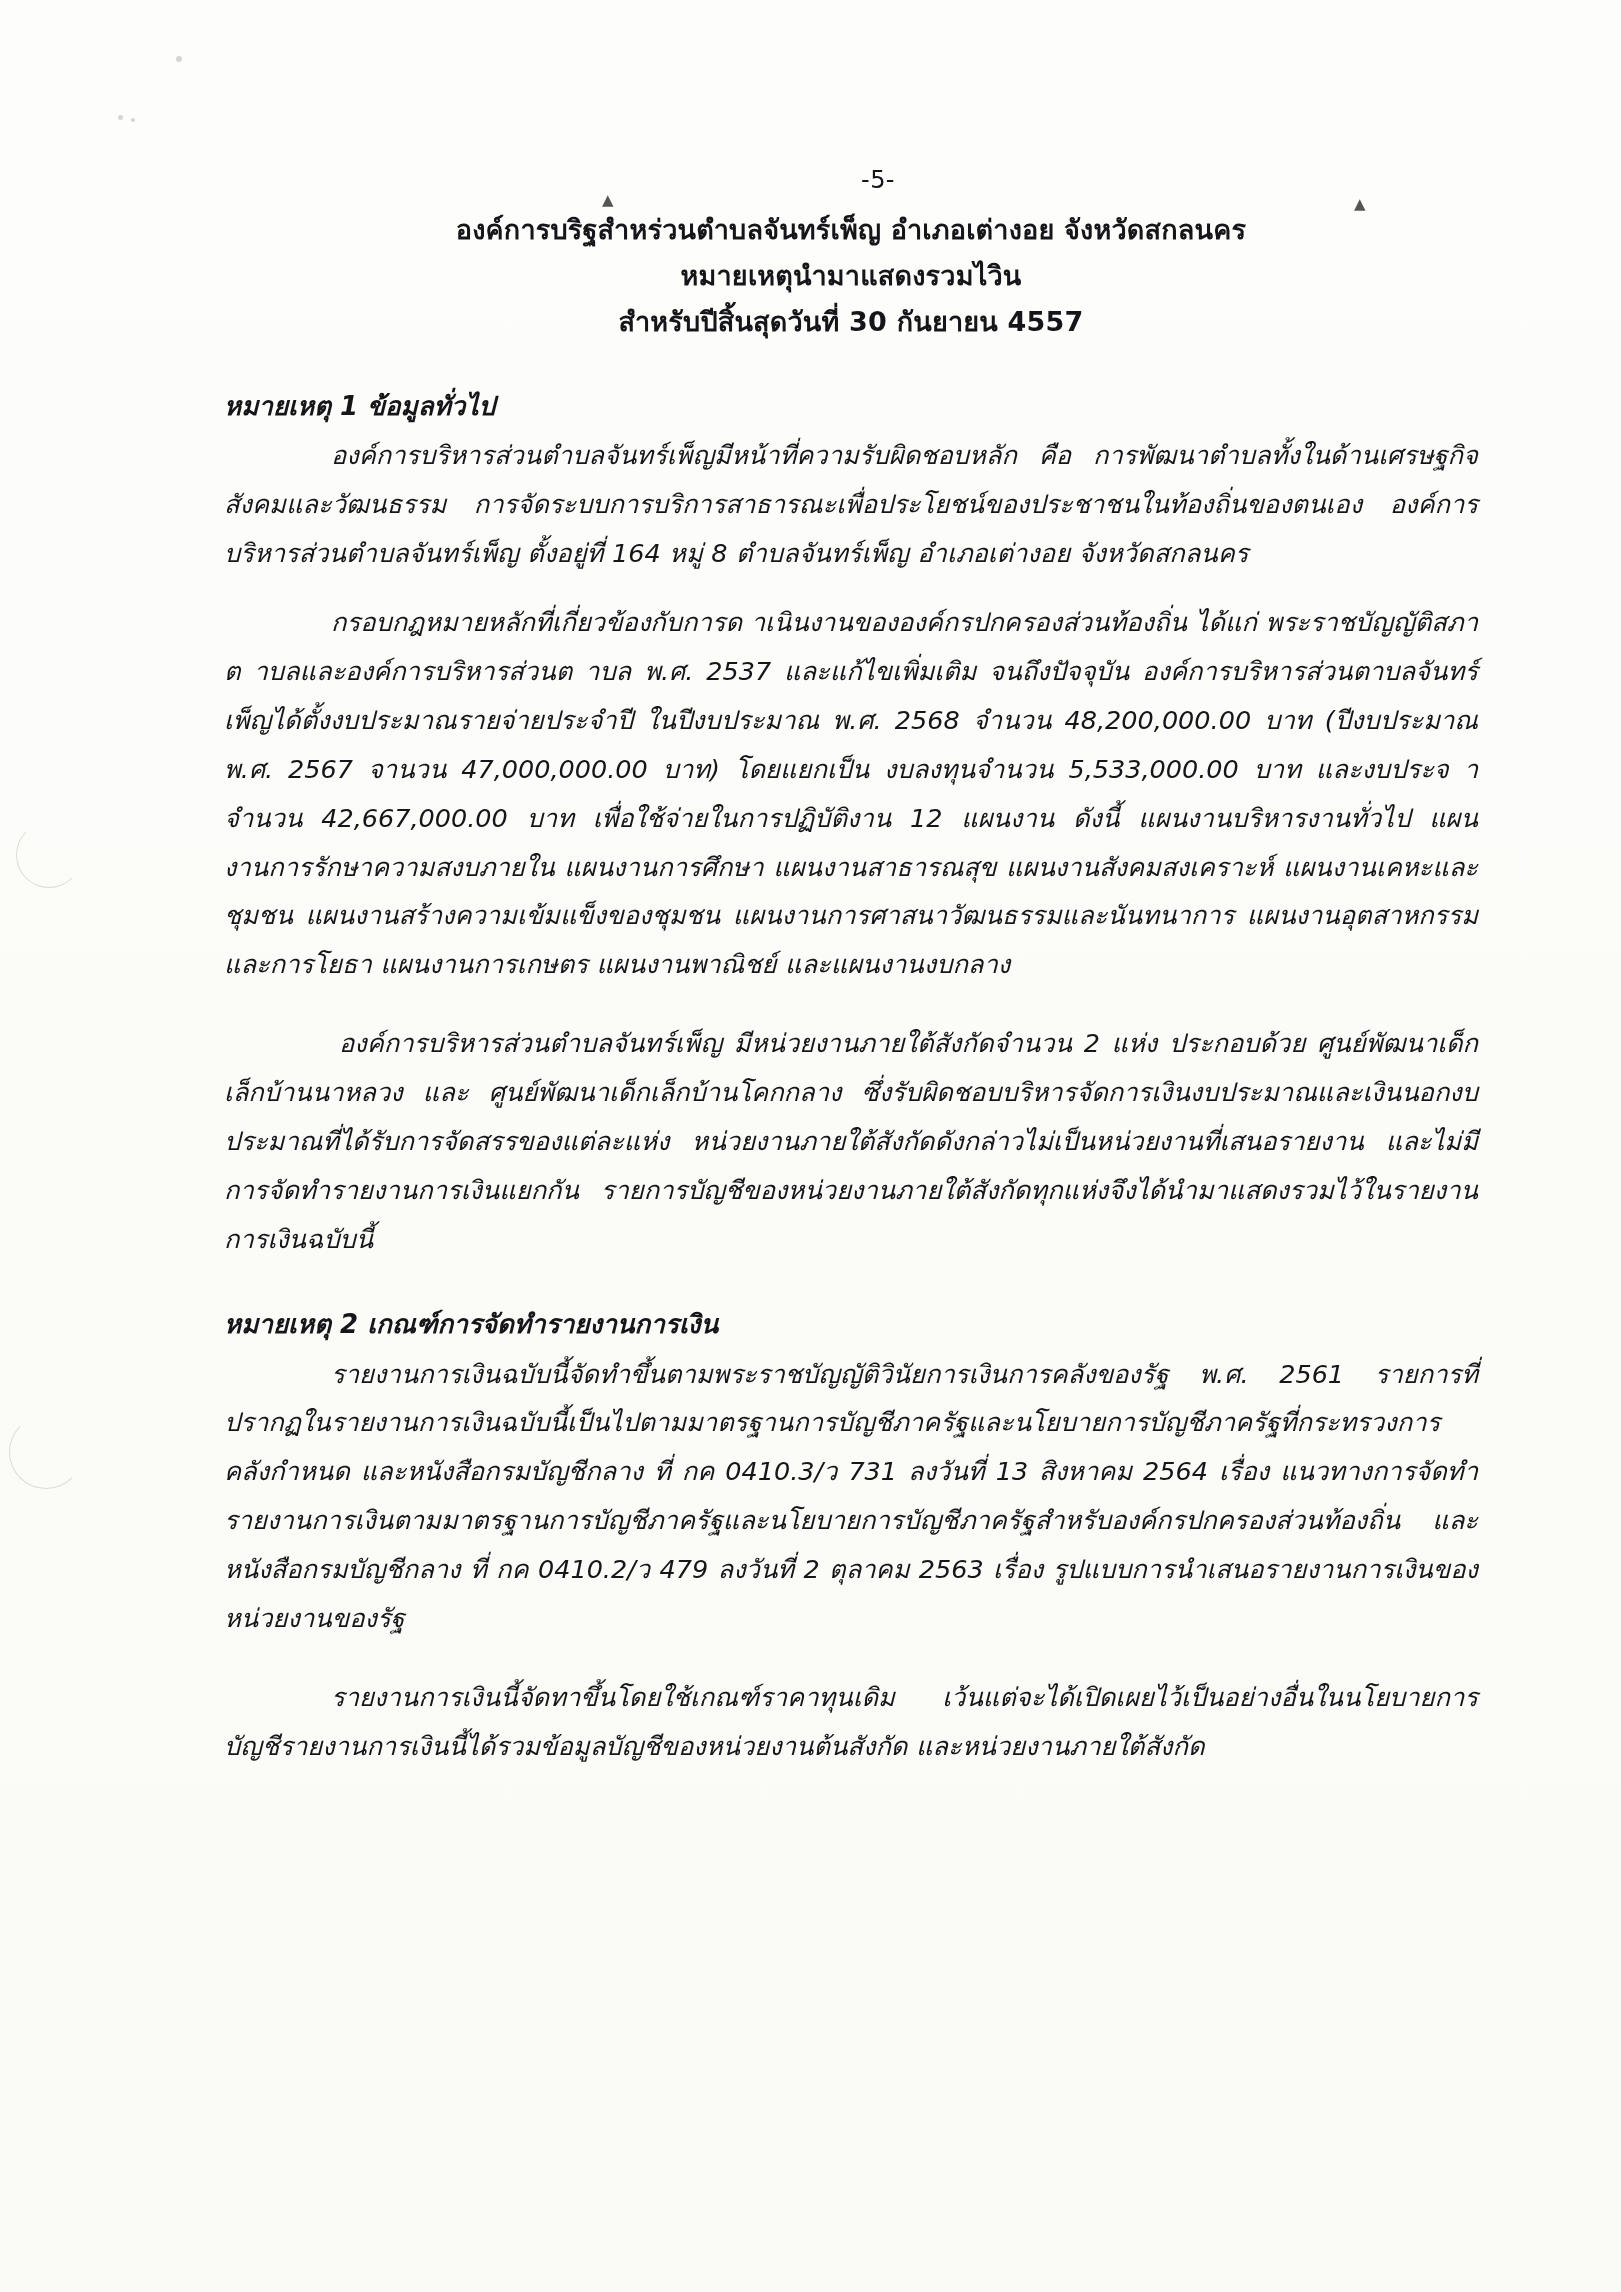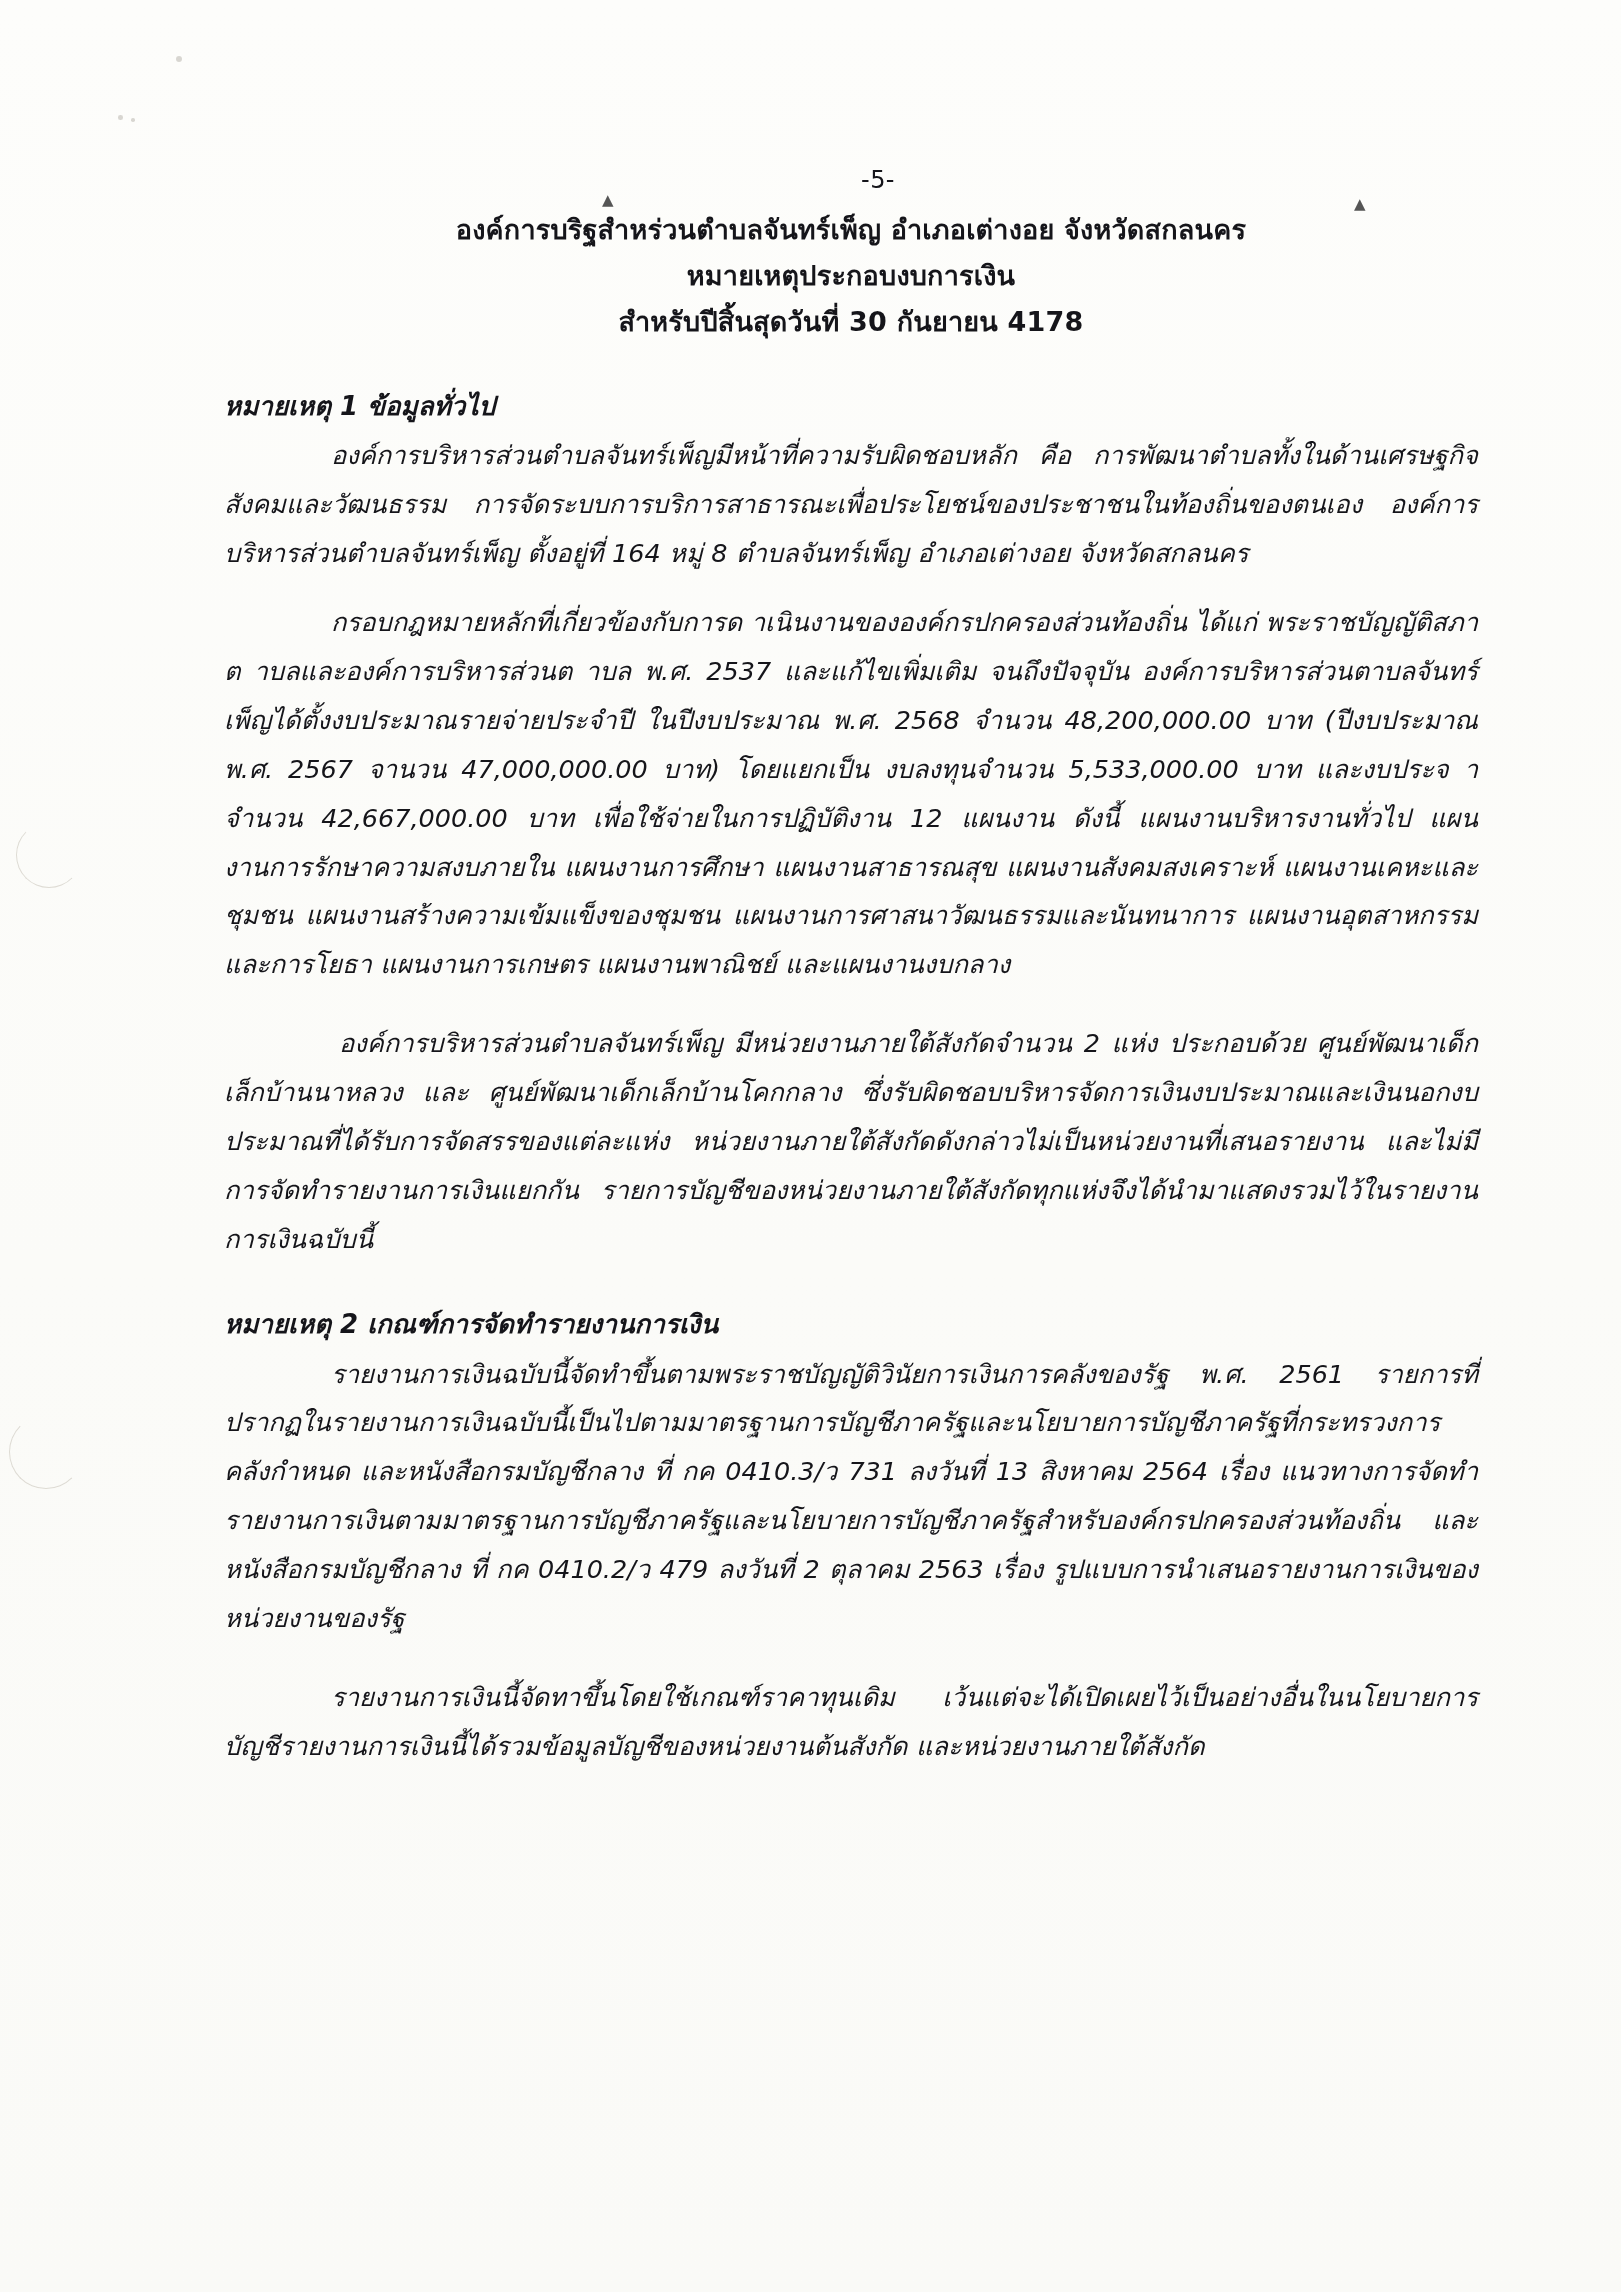--- a/index.html
+++ b/index.html
@@ -116,22 +116,22 @@
 
   <div class="corner-tick" style="left:602px; top:186px;">▴</div>
   <div class="corner-tick" style="left:1354px; top:190px;">▴</div>
 
   <div class="content">
 
     <div class="page-number">-5-</div>
 
     <div class="heading-block">
       <div class="h-line">องค์การบริฐสำหร่วนตำบลจันทร์เพ็ญ อำเภอเต่างอย จังหวัดสกลนคร</div>
-      <div class="h-line">หมายเหตุประกอบงบการเงิน</div>
-      <div class="h-line">สำหรับปีสิ้นสุดวันที่ 30 กันยายน 4178</div>
+      <div class="h-line">หมายเหตุนำมาแสดงรวมไวิน</div>
+      <div class="h-line">สำหรับปีสิ้นสุดวันที่ 30 กันยายน 4557</div>
     </div>
 
     <div class="note-title">หมายเหตุ 1 ข้อมูลทั่วไป</div>
 
     <p class="para"><span class="indent"></span><span>องค์การบริหารส่วนตำบลจันทร์เพ็ญมีหน้าที่ความรับผิดชอบหลัก คือ การพัฒนาตำบลทั้งในด้านเศรษฐกิจ สังคมและวัฒนธรรม การจัดระบบการบริการสาธารณะเพื่อประโยชน์ของประชาชนในท้องถิ่นของตนเอง องค์การบริหารส่วนตำบลจันทร์เพ็ญ ตั้งอยู่ที่ 164 หมู่ 8 ตำบลจันทร์เพ็ญ อำเภอเต่างอย จังหวัดสกลนคร</span></p>
 
     <div class="spacer-md"></div>
 
     <p class="para"><span class="indent"></span><span>กรอบกฎหมายหลักที่เกี่ยวข้องกับการด าเนินงานขององค์กรปกครองส่วนท้องถิ่น ได้แก่ พระราชบัญญัติสภาต าบลและองค์การบริหารส่วนต าบล พ.ศ. 2537 และแก้ไขเพิ่มเติม จนถึงปัจจุบัน องค์การบริหารส่วนตาบลจันทร์เพ็ญได้ตั้งงบประมาณรายจ่ายประจำปี ในปีงบประมาณ พ.ศ. 2568 จำนวน 48,200,000.00 บาท (ปีงบประมาณ พ.ศ. 2567 จานวน 47,000,000.00 บาท) โดยแยกเป็น งบลงทุนจำนวน 5,533,000.00 บาท และงบประจ า จำนวน 42,667,000.00 บาท เพื่อใช้จ่ายในการปฏิบัติงาน  12 แผนงาน ดังนี้ แผนงานบริหารงานทั่วไป แผนงานการรักษาความสงบภายใน แผนงานการศึกษา แผนงานสาธารณสุข แผนงานสังคมสงเคราะห์ แผนงานเคหะและชุมชน แผนงานสร้างความเข้มแข็งของชุมชน แผนงานการศาสนาวัฒนธรรมและนันทนาการ แผนงานอุตสาหกรรมและการโยธา แผนงานการเกษตร แผนงานพาณิชย์ และแผนงานงบกลาง</span></p>
 

